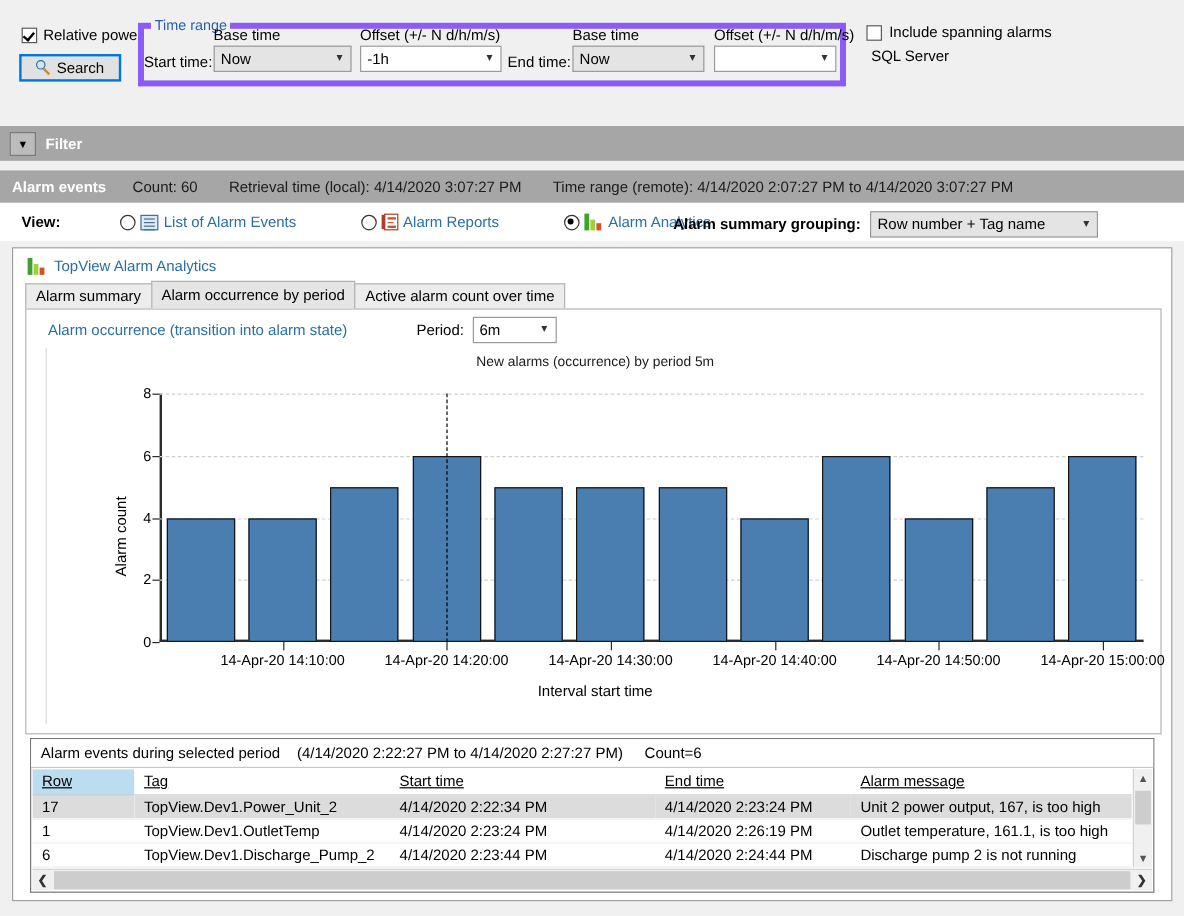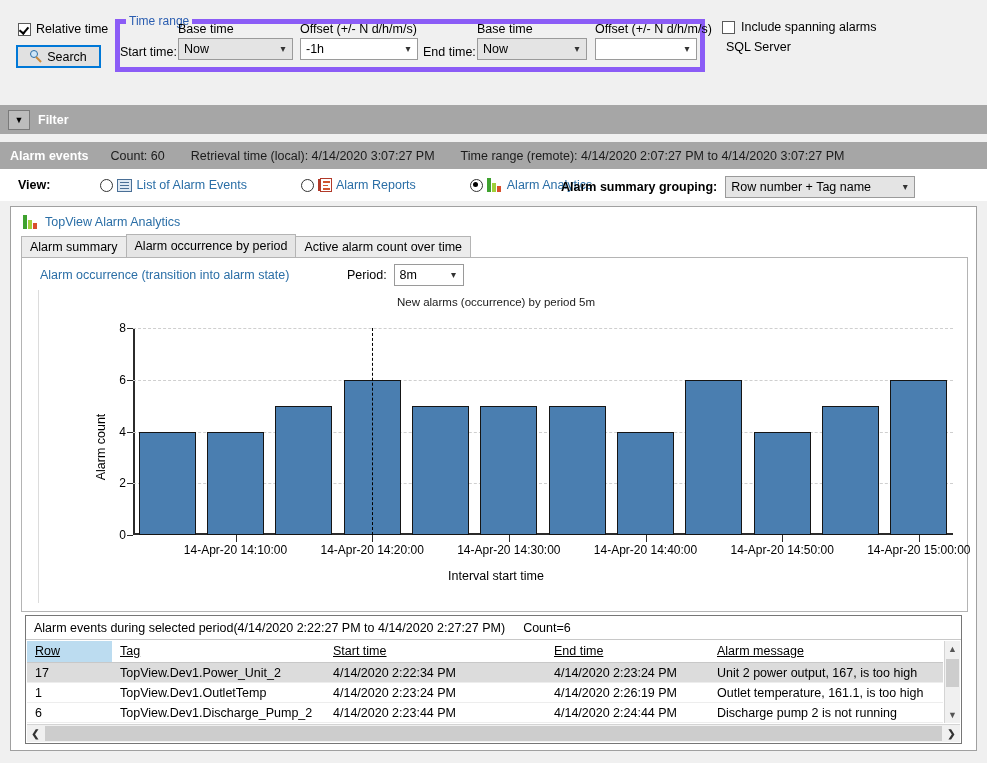--- a/index.html
+++ b/index.html
@@ -198,21 +198,21 @@
   
   .grid-wrap {
     position: absolute; left: 26px; top: 616px; width: 935px; height: 130px;
     border: 1px solid #767676; background: #fff;
   }
   .grid-hdr-line {
     height: 24px; display: flex; align-items: center; padding-left: 8px;
     font-size: 12.5px; border-bottom: 1px solid #c8c8c8; background: #fff;
   }
   .grid-hdr-line .lbl { }
-  .grid-hdr-line .rng { margin-left: 0; }
+  .grid-hdr-line .rng { margin-left: 14px; }
   .grid-hdr-line .cnt { margin-left: 18px; }
 
   table.events { width: 100%; border-collapse: collapse; table-layout: fixed; }
   table.events th {
     text-align: left; font-weight: normal; font-size: 12.5px;
     padding: 3px 6px 4px 8px; border-bottom: 1px solid #c8c8c8;
     background: #fff; height: 21px;
   }
   table.events th .u { text-decoration: underline; }
   table.events th.rowcol { background: #bcdcf0; }
@@ -250,21 +250,21 @@
 </style>
 </head>
 <body>
 
 <div class="app">
 
   <div class="topbar">
 
     <div class="chk-row">
       <div class="checkbox checked"></div>
-      <span class="chk-label">Relative time</span>
+      <span class="chk-label">Relative power</span>
     </div>
 
     <div class="search-btn">
       <span class="mag-icon">
         <span class="lens"></span>
           <span class="handle"></span>
       </span>
       <span>Search</span>
     </div>
 
@@ -391,21 +391,21 @@
         <span>Active alarm count over time</span>
       </div>
     </div>
 
     <div class="tab-body">
       <div class="occ-lnk">Alarm occurrence (transition into alarm state)</div>
 
       <div class="period-wrap">
         <span class="period-lbl">Period:</span>
         <div class="cmb white" style="width:70px;">
-          <span class="val">8m</span>
+          <span class="val">6m</span>
           <span class="chev">▾</span>
         </div>
       </div>
 
       <div class="chart-box">
         <div class="chart-title">New alarms (occurrence) by period 5m</div>
         <div class="ylabel">Alarm count</div>
         <div class="plot" id="plot">
           <div class="axis-y"></div>
           <div class="axis-x"></div>

